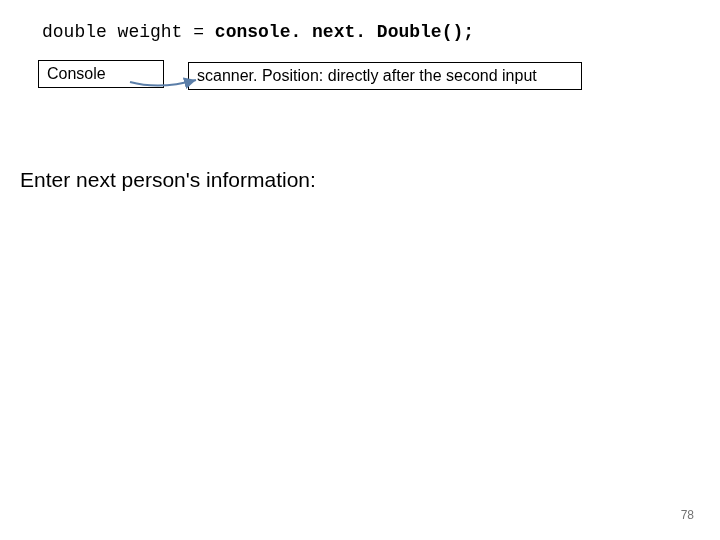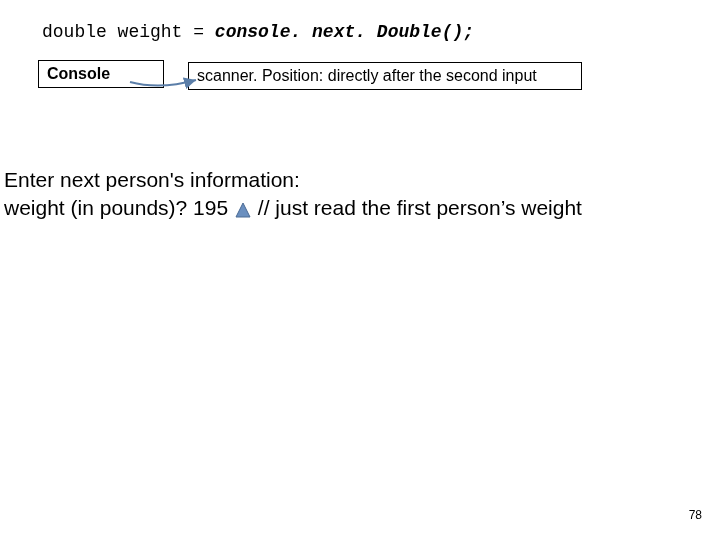--- a/index.html
+++ b/index.html
@@ -14,72 +14,70 @@
   .code-line {
     position: absolute;
     top: 22px;
     left: 42px;
     font-family: "Courier New", Courier, monospace;
     font-size: 18px;
     color: #000;
   }
   .code-line .bold {
     font-weight: bold;
-    font-style: italic;
   }
   .box {
     position: absolute;
     border: 1px solid #000;
     background: #fff;
     font-size: 16px;
     padding: 4px 8px;
     white-space: nowrap;
   }
   .console-box {
     top: 60px;
     left: 38px;
     width: 108px;
-    font-weight: bold;
   }
   .scanner-box {
     top: 62px;
     left: 188px;
     width: 376px;
   }
   .svg-layer {
     position: absolute;
     top: 0;
     left: 0;
     width: 720px;
     height: 540px;
     pointer-events: none;
   }
   .body-text {
     position: absolute;
     top: 166px;
-    left: 4px;
+    left: 20px;
     font-size: 21px;
     line-height: 28px;
     color: #000;
   }
   .body-text .row {
     white-space: nowrap;
   }
   .inline-svg {
     display: inline-block;
     vertical-align: -4px;
     width: 18px;
     height: 18px;
   }
   .page-num {
     position: absolute;
     bottom: 18px;
-    right: 18px;
+    right: 26px;
     font-size: 12px;
-    color: #000000;
+    color: #737373;
   }
 </style>
 </head>
 <body>
 
 <div class="code-line">
   <span>double weight = </span><span class="bold">console. next. Double();</span>
 </div>
 
 <div class="box console-box">
@@ -94,22 +92,15 @@
   <defs>
     <marker id="arrowhead-r" markerWidth="8" markerHeight="8" refX="6" refY="3" orient="auto">
       <path d="M0,0 L6,3 L0,6 Z" fill="#5b7ea8"></path>
     </marker>
   </defs>
   <path d="M 130 82 Q 160 90 196 80" stroke="#5b7ea8" stroke-width="2" fill="none" marker-end="url(#arrowhead-r)"></path>
 </svg>
 
 <div class="body-text">
   <div class="row">Enter next person's information:</div>
-  <div class="row">
-    <span>weight (in pounds)?  195 </span>
-    <svg class="inline-svg" viewBox="0 0 18 18">
-      <polygon points="9,2 16,16 2,16" fill="#6a8fbf" stroke="#4a6a93" stroke-width="1"></polygon>
-    </svg>
-    <span>  // just read the first person’s weight</span>
-  </div>
 </div>
 
 <div class="page-num">78</div>
 
 </body></html>

